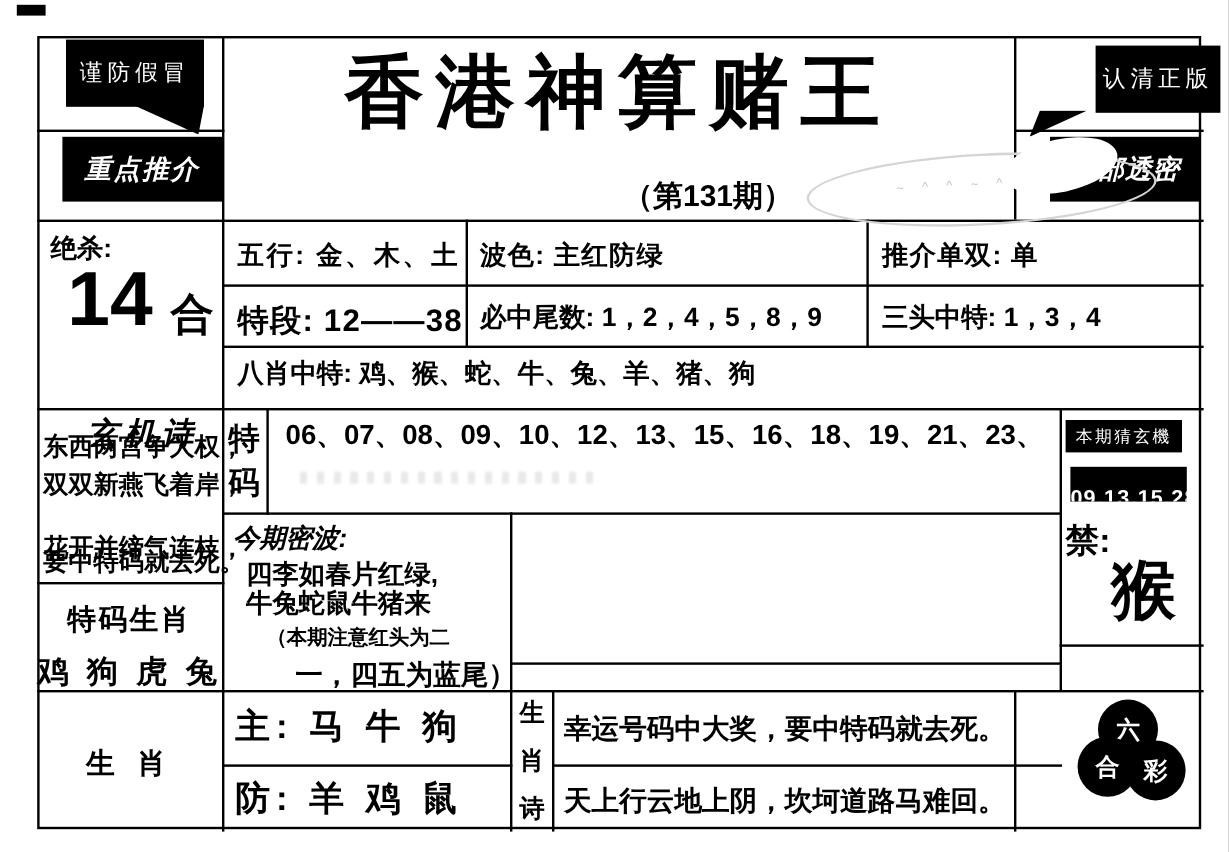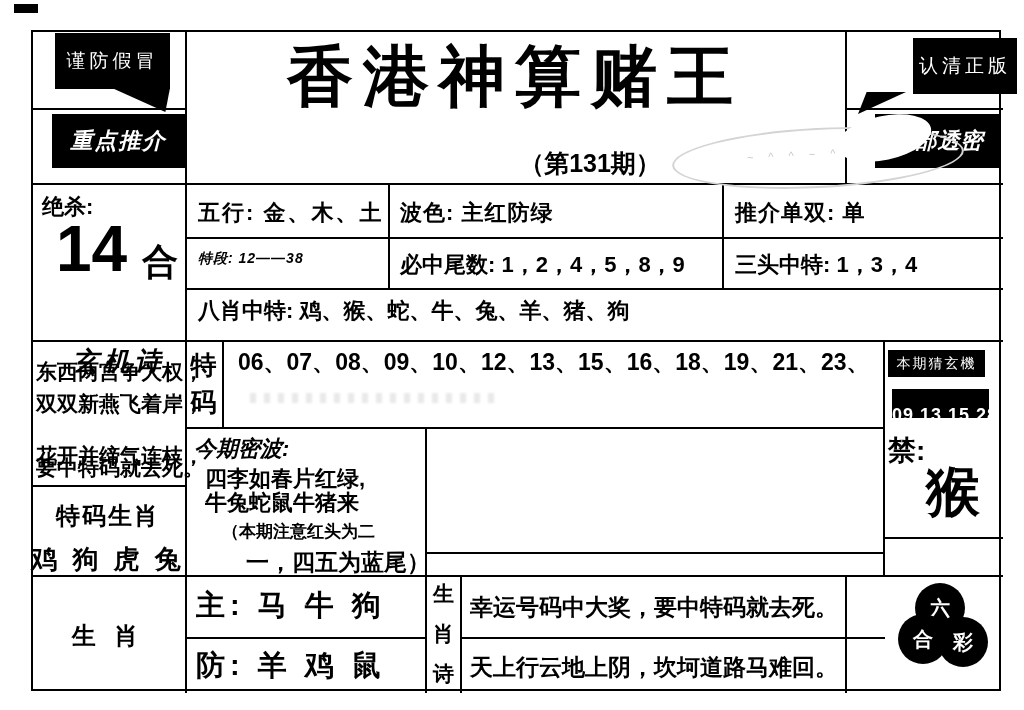--- a/index.html
+++ b/index.html
@@ -73,21 +73,21 @@
   <div class="blackbox" style="left:893px;top:38px;width:104px;height:56px;font-size:19px;letter-spacing:4px;z-index:2;margin-left:20px;">
     <span>认清正版</span>
   </div>
   <div class="tail" style="left:858px;top:92px;width:48px;height:22px;clip-path:polygon(0 100%,18% 0,100% 0);"></div>
 
   <div class="abs b" style="left:42px;top:192px;font-size:22px;">绝杀:</div>
   <div class="abs b" style="left:56px;top:212px;font-size:64px;">14</div>
   <div class="abs b" style="left:142px;top:238px;font-size:36px;">合</div>
 
   <div class="abs b" style="left:198px;top:198px;font-size:22px;letter-spacing:2px;">五行: 金、木、土</div>
-  <div class="abs b" style="left:198px;top:250px;font-size:14px;letter-spacing:1px;font-style:italic;">特段: 12——38</div>
+  <div class="abs b" style="left:198px;top:250px;font-size:26px;letter-spacing:1px;">特段: 12——38</div>
   <div class="abs b" style="left:400px;top:198px;font-size:22px;letter-spacing:1px;">波色: 主红防绿</div>
   <div class="abs b" style="left:400px;top:250px;font-size:22px;">必中尾数: 1，2，4，5，8，9</div>
   <div class="abs b" style="left:735px;top:198px;font-size:22px;letter-spacing:1px;">推介单双: 单</div>
   <div class="abs b" style="left:735px;top:250px;font-size:22px;">三头中特: 1，3，4</div>
   <div class="abs b" style="left:198px;top:296px;font-size:22px;">八肖中特: 鸡、猴、蛇、牛、兔、羊、猪、狗</div>
 
   <div class="abs caligraph" style="left:31px;top:344px;width:154px;text-align:center;font-size:26px;letter-spacing:5px;padding-left:11px;">玄机诗</div>
   <div class="abs b" style="left:36px;top:358px;font-size:21px;">东西两宫争大权，</div>
   <div class="abs b" style="left:36px;top:390px;font-size:21px;">双双新燕飞着岸，</div>
   <div class="abs b" style="left:36px;top:442px;font-size:21px;">花开并缔气连枝，</div>

